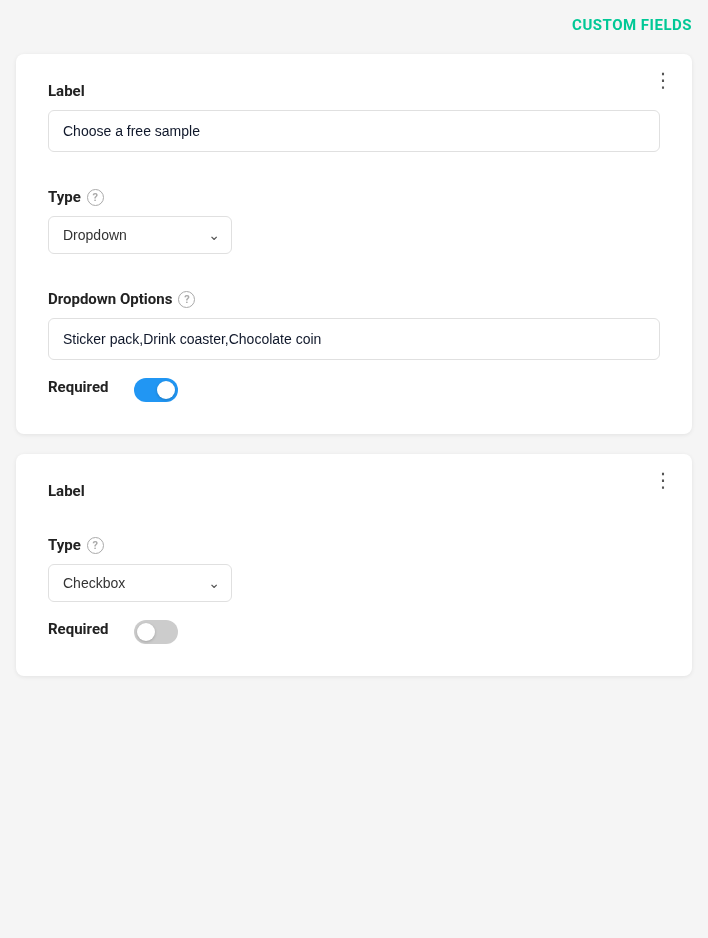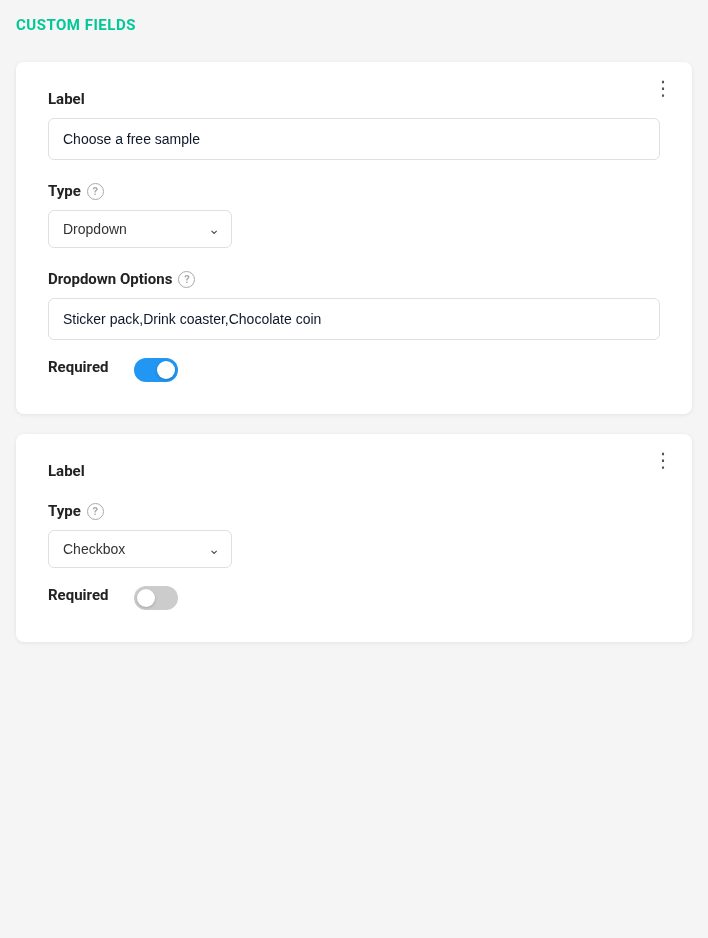--- a/index.html
+++ b/index.html
@@ -12,22 +12,22 @@
       font-family: -apple-system, BlinkMacSystemFont, 'Segoe UI', Roboto, sans-serif;
       background: #f5f5f5;
       width: 708px;
       min-height: 938px;
       padding: 16px;
     }
 
     .header {
       display: flex;
       align-items: center;
-      justify-content: space-between;
-      margin-bottom: 28px;
+      justify-content: flex-end;
+      margin-bottom: 20px;
     }
 
     .page-title {
       font-size: 15px;
       font-weight: 700;
       color: #00c896;
       letter-spacing: 0.5px;
       text-transform: uppercase;
     }
 
@@ -74,21 +74,21 @@
       border: 1.5px solid #e0e0e0;
       border-radius: 6px;
       padding: 12px 14px;
       font-size: 14px;
       color: #0f172a;
       background: white;
       outline: none;
     }
 
     .section {
-      margin-top: 22px;
+      margin-top: 36px;
     }
 
     .label-row {
       display: flex;
       align-items: center;
       gap: 6px;
       margin-bottom: 10px;
     }
 
     .label-text {

